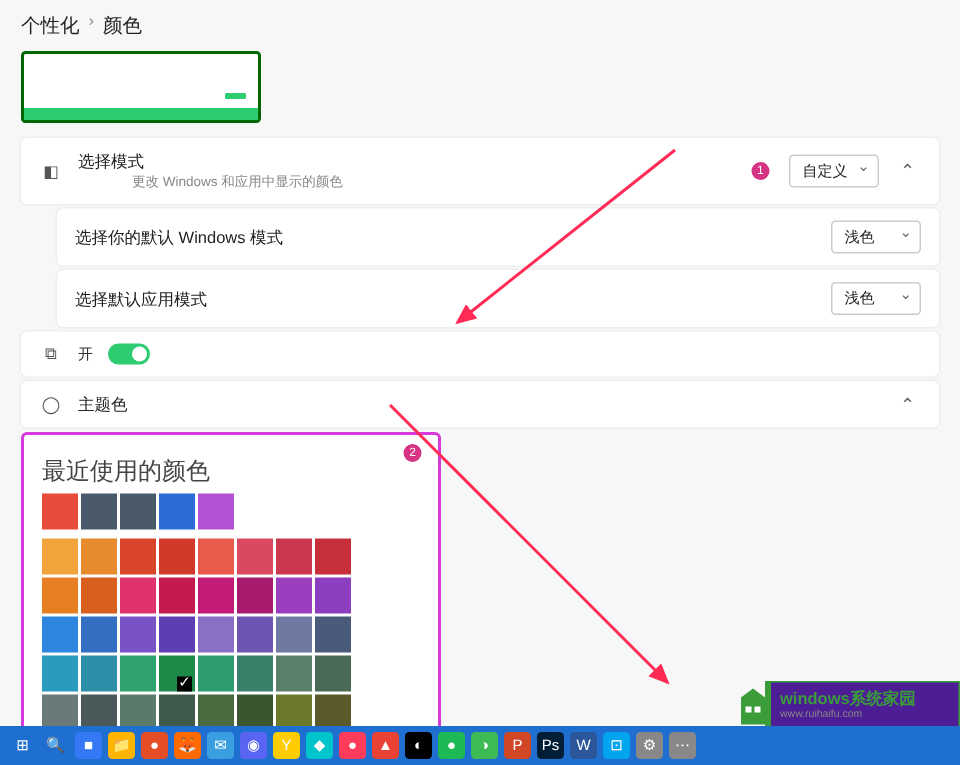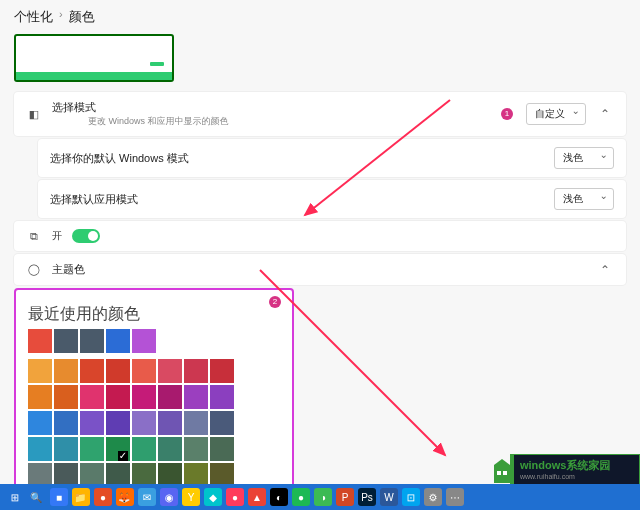--- a/index.html
+++ b/index.html
@@ -22,21 +22,21 @@
   .toggle:after{content:"";position:absolute;right:2px;top:2px;width:10px;height:10px;border-radius:50%;background:#fff;}
   .badge{display:inline-block;width:12px;height:12px;border-radius:50%;background:#d63384;color:#fff;font-size:8px;line-height:12px;text-align:center;margin-right:3px;}
   .palette{margin:3px 14px;background:#fff;border-radius:4px;padding:10px 12px;border:2px solid #d63adb;position:relative;width:280px;}
   .palette .lab{font-size:16px;color:#444;margin:4px 0;}
   .grid{display:flex;flex-wrap:wrap;gap:2px;margin-bottom:6px;}
   .sw2{width:24px;height:24px;position:relative;}
   .sw2.sel:after{content:"✓";position:absolute;right:2px;bottom:0;color:#fff;font-size:10px;background:#000;width:10px;height:10px;line-height:10px;text-align:center;}
   .bottombar{position:absolute;bottom:0;left:0;right:0;height:26px;background:#1f6fd1;display:flex;align-items:center;padding:0 6px;gap:4px;}
   .tb{width:18px;height:18px;border-radius:3px;display:flex;align-items:center;justify-content:center;font-size:10px;color:#fff;}
   .arrow{position:absolute;pointer-events:none;}
-  .wm{position:absolute;right:0;bottom:20px;width:130px;height:36px;background:#0f172a;border:1px solid #3a9d3a;border-left:4px solid #3a9d3a;padding:3px 6px;}
+  .wm{position:absolute;right:0;bottom:20px;width:130px;height:36px;background:#4c1d95;border:1px solid #3a9d3a;border-left:4px solid #3a9d3a;padding:3px 6px;}
   .wm .a{color:#3a9d3a;font-weight:700;font-size:11px;}
   .wm .b{color:#888;font-size:7px;}
   .wm svg{position:absolute;left:-22px;top:2px;}
 </style>
 </head>
 <body>
 
 <div class="crumb">
   <span>个性化</span>
   <span class="sep">›</span>

